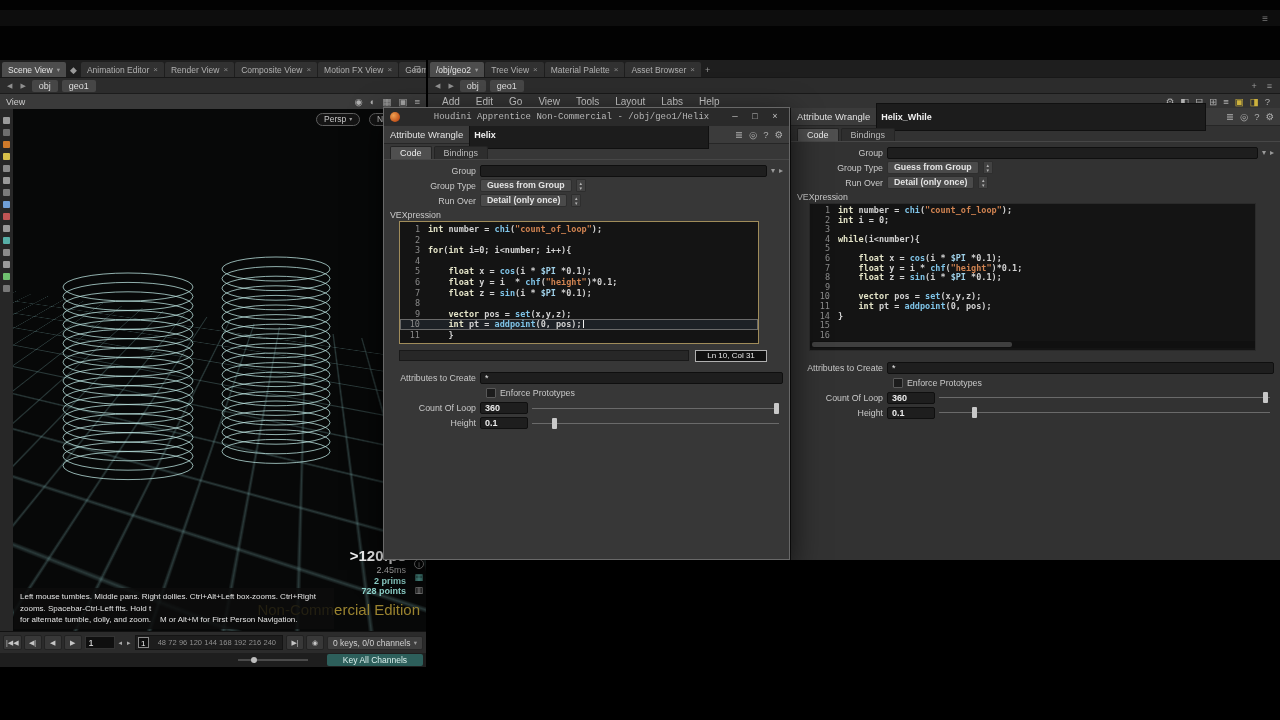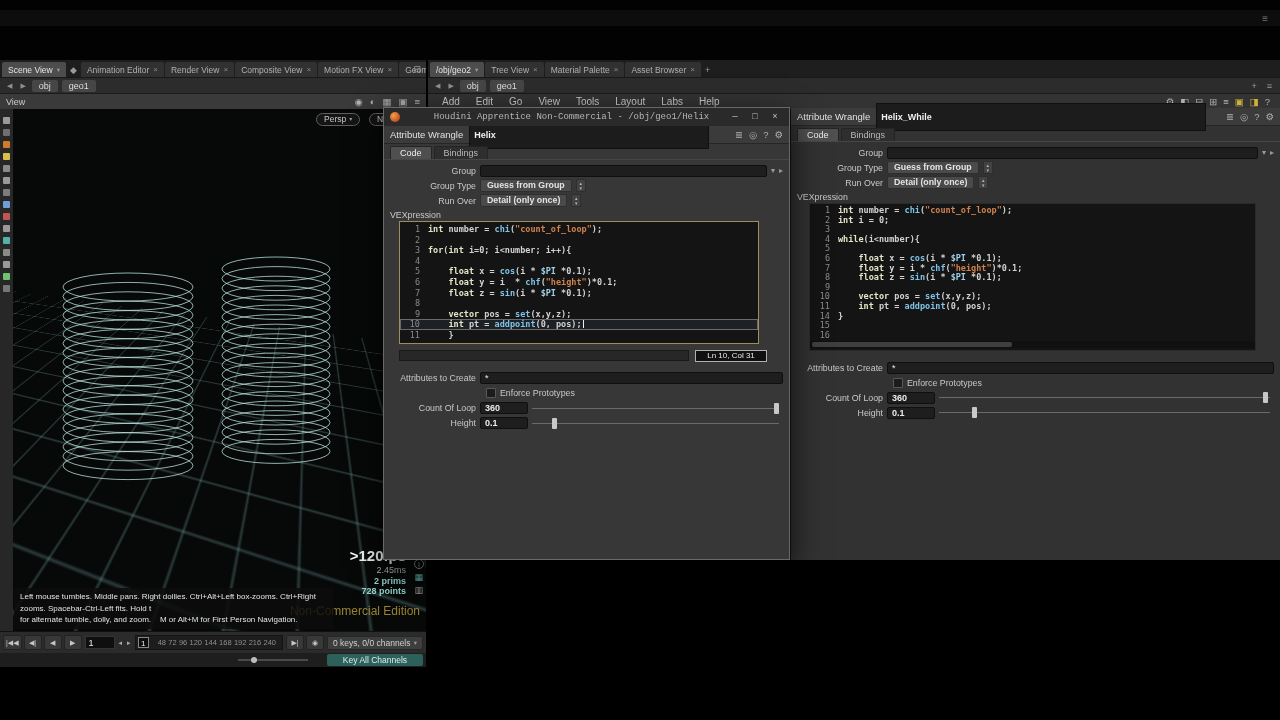--- a/index.html
+++ b/index.html
@@ -59,21 +59,21 @@
   .nocam{left:369px;width:30px;overflow:hidden;}
   .stats{position:absolute;right:20px;bottom:34px;text-align:right;z-index:4;line-height:1.18;}
   .fps{font-size:15px;font-weight:700;color:#f5f5f5;}
   .ms{font-size:9px;color:#b8b8b8;}
   .prims,.points{font-size:9px;color:#8fd4cc;font-weight:700;}
   .vp-side{position:absolute;right:2px;bottom:36px;display:flex;flex-direction:column;gap:3px;z-index:4;align-items:center;}
   .info-circ{width:10px;height:10px;border:1px solid #9a9a9a;border-radius:50%;color:#bbb;font-size:7px;line-height:9px;text-align:center;}
   .g1{color:#5fb8ae;font-size:9px;} .g2{color:#9a9a9a;font-size:9px;}
   .helpbox{position:absolute;left:14px;bottom:2px;width:320px;background:rgba(12,12,12,.84);color:#e4e4e4;
     font-size:8px;line-height:1.45;padding:3px 6px;z-index:6;white-space:pre-wrap;}
-  .edition{position:absolute;right:6px;bottom:13px;color:#9b8430;font-size:12px;z-index:5;margin-top:48px;}
+  .edition{position:absolute;right:6px;bottom:13px;color:#9b8430;font-size:15px;z-index:5;margin-top:48px;}
 
   
   .playbar{height:22px;background:#2b2b2b;display:flex;align-items:center;gap:3px;padding:0 3px;border-top:1px solid #111;}
   .tbtn{min-width:18px;height:15px;background:#383838;border:1px solid #222;border-radius:2px;color:#c6c6c6;
     font-size:7px;display:flex;align-items:center;justify-content:center;padding:0 2px;}
   .frame-input{width:30px;height:13px;background:#0f0f0f;border:1px solid #333;color:#ececec;font-size:9px;padding:0 3px;font-family:inherit;}
   .stepbtn{color:#aaa;font-size:7px;padding:0 1px;}
   .ruler{flex:1;height:15px;background:#1d1d1d;border:1px solid #141414;position:relative;}
   .ruler-nums{position:absolute;inset:0;display:flex;align-items:center;justify-content:space-between;
     padding:0 6px 0 22px;font-size:7.5px;color:#8f8f8f;}

